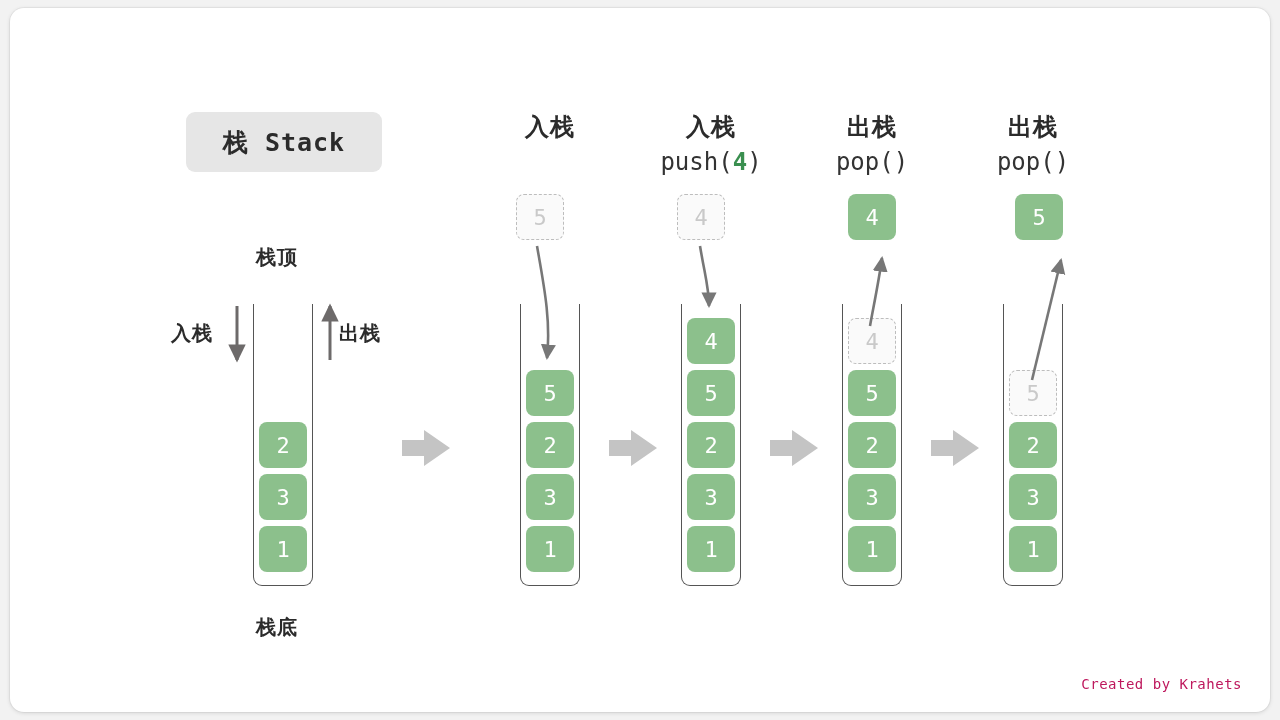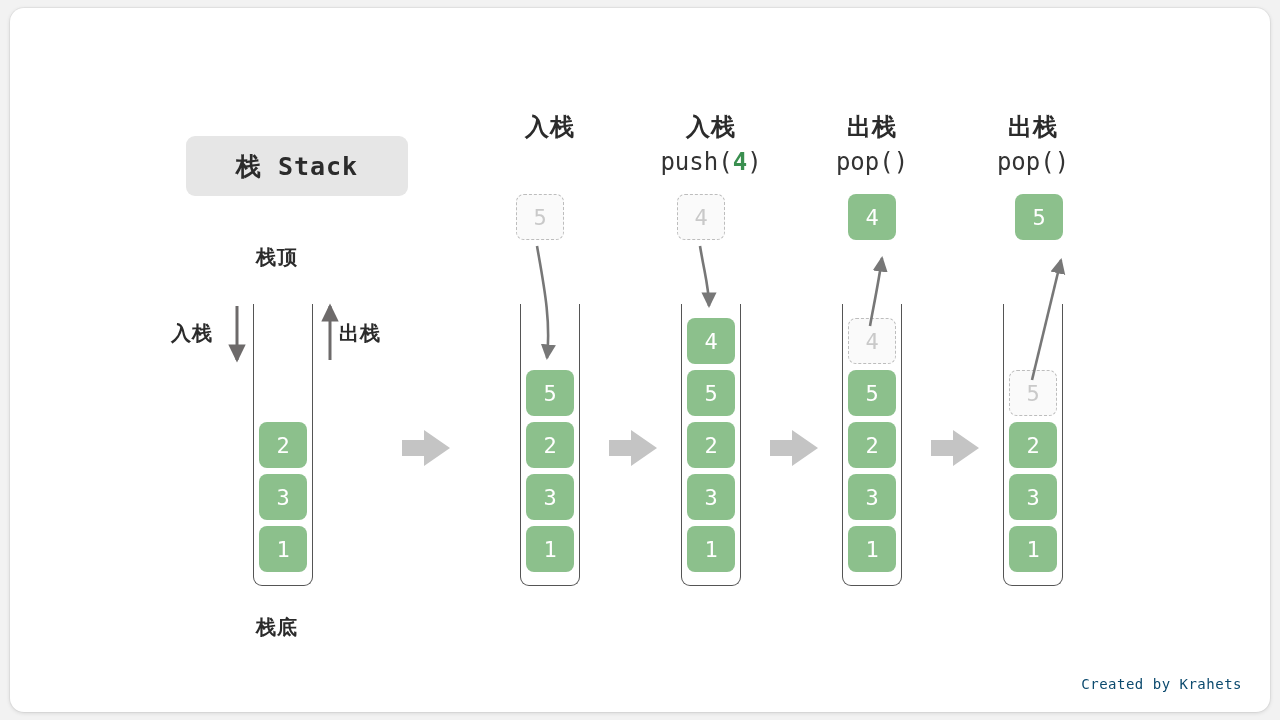--- a/index.html
+++ b/index.html
@@ -15,29 +15,28 @@
     background:#ffffff;
     border-radius:14px;
     box-shadow:0 1px 4px rgba(0,0,0,0.13), 0 0 0 1px rgba(0,0,0,0.04);
   }
   .stage{position:absolute;left:0;top:0;width:1260px;height:704px;}
 
   
   .title-chip{
     position:absolute;
     left:176px;top:104px;
-    width:222px;height:60px;
+    width:196px;height:60px;
     background:#e6e6e6;
     border-radius:9px;
     display:flex;align-items:center;justify-content:center;
     font-family:"DejaVu Sans Mono", monospace;
     font-size:25px;font-weight:bold;
     color:#2b2b2b;
     letter-spacing:1px;
-    margin-top:24px;
   }
 
   
   .col-head{
     position:absolute;
     width:200px;
     text-align:center;
     color:#2b2b2b;
   }
   .col-head .cn{
@@ -98,21 +97,21 @@
   }
 
   
   svg.overlay{position:absolute;left:0;top:0;width:1260px;height:704px;overflow:visible;}
 
   .footer{
     position:absolute;
     right:28px;bottom:20px;
     font-family:"DejaVu Sans Mono", monospace;
     font-size:14px;
-    color:#0c4a6e;
+    color:#be185d;
     letter-spacing:0.5px;
   }
 </style>
 </head>
 <body>
 
 <div class="card">
   <div class="stage">
 
     <div class="title-chip">栈 Stack</div>

